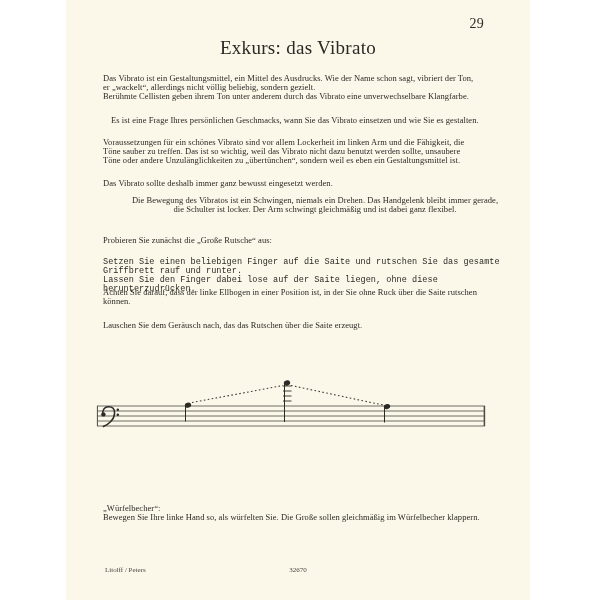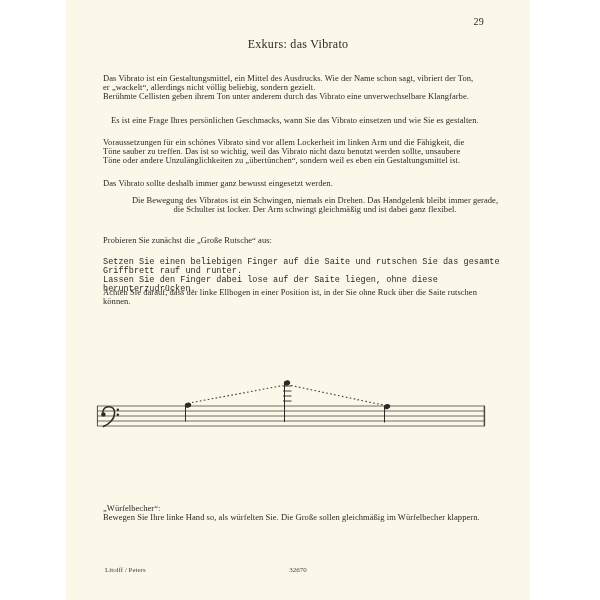--- a/index.html
+++ b/index.html
@@ -10,25 +10,25 @@
     position:relative;
     overflow:hidden;
   }
   .scan-page{
     position:absolute;left:66px;top:0;width:464px;height:600px;
     background:#fbf7e9;
     color:#2b2a26;
   }
   .page-number{
     position:absolute;top:16px;right:46px;
-    font-size:10px;letter-spacing:.3px;
+    font-size:14px;letter-spacing:.3px;
   }
   .doc-title{
     position:absolute;top:37px;left:0;width:100%;
-    text-align:center;font-size:12px;letter-spacing:.3px;
+    text-align:center;font-size:19px;letter-spacing:.3px;
   }
   .para{
     position:absolute;left:37px;width:424px;
     font-size:8.5px;line-height:9px;
     white-space:pre-line;
     letter-spacing:.05px;
   }
   .p1{top:74px;} .p2{top:116px;margin-left:8px;} .p3{top:138px;} .p4{top:179px;}
   .p5{top:196px;text-align:center;} .p6{top:236px;} .p7{top:258px;font-family:Liberation Mono, monospace;} .p8{top:288px;}
   .p9{top:321px;} .p10{top:343px;} .p11{top:474px;} .p12{top:504px;}
@@ -59,20 +59,21 @@
   <div class="para p3">Voraussetzungen für ein schönes Vibrato sind vor allem Lockerheit im linken Arm und die Fähigkeit, die
 Töne sauber zu treffen. Das ist so wichtig, weil das Vibrato nicht dazu benutzt werden sollte, unsaubere
 Töne oder andere Unzulänglichkeiten zu „übertünchen“, sondern weil es eben ein Gestaltungsmittel ist.</div>
   <div class="para p5">Die Bewegung des Vibratos ist ein Schwingen, niemals ein Drehen. Das Handgelenk bleibt immer gerade,
 die Schulter ist locker. Der Arm schwingt gleichmäßig und ist dabei ganz flexibel.</div>
   <div class="para p6">Probieren Sie zunächst die „Große Rutsche“ aus:</div>
   <div class="para p7">Setzen Sie einen beliebigen Finger auf die Saite und rutschen Sie das gesamte Griffbrett rauf und runter.
 Lassen Sie den Finger dabei lose auf der Saite liegen, ohne diese herunterzudrücken.</div>
   <div class="para p8">Achten Sie darauf, dass der linke Ellbogen in einer Position ist, in der Sie ohne Ruck über die Saite rutschen
 können.</div>
+  <div class="para p9">Lauschen Sie dem Geräusch nach, das das Rutschen über die Saite erzeugt.</div>
 
   <div class="staff-wrap">
     <svg width="420" height="60" viewBox="0 0 420 60" xmlns="http://www.w3.org/2000/svg">
 
       <g stroke="#4b4a44" stroke-width="0.8">
         <line x1="7" y1="36" x2="395" y2="36"></line>
         <line x1="7" y1="41" x2="395" y2="41"></line>
         <line x1="7" y1="46" x2="395" y2="46"></line>
         <line x1="7" y1="51" x2="395" y2="51"></line>
         <line x1="7" y1="56" x2="395" y2="56"></line>

